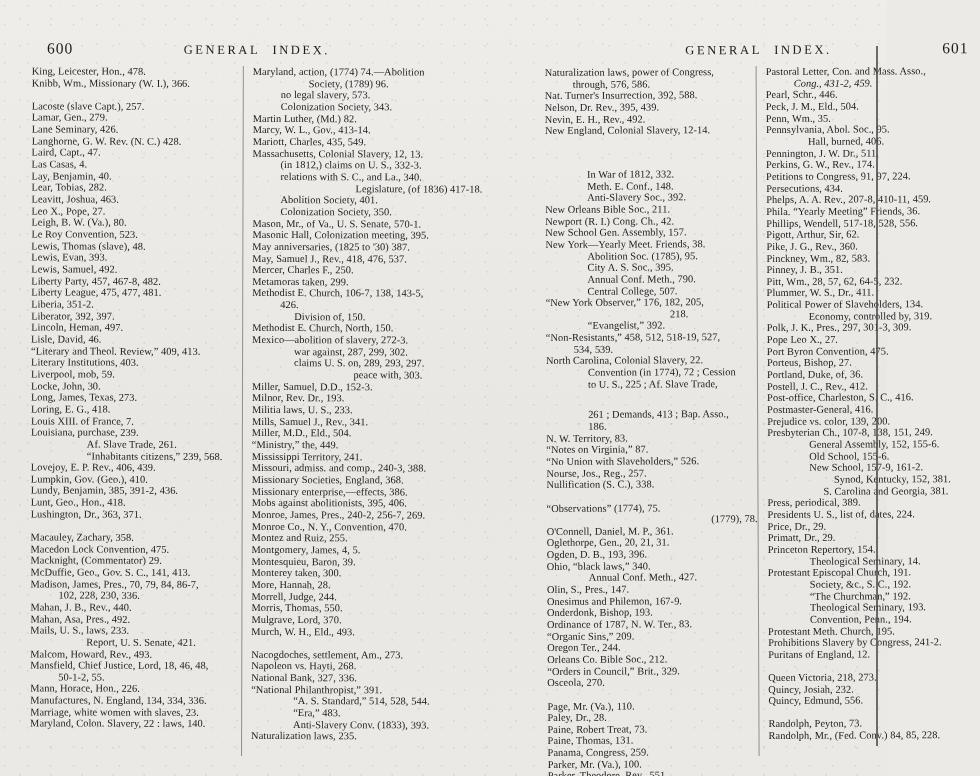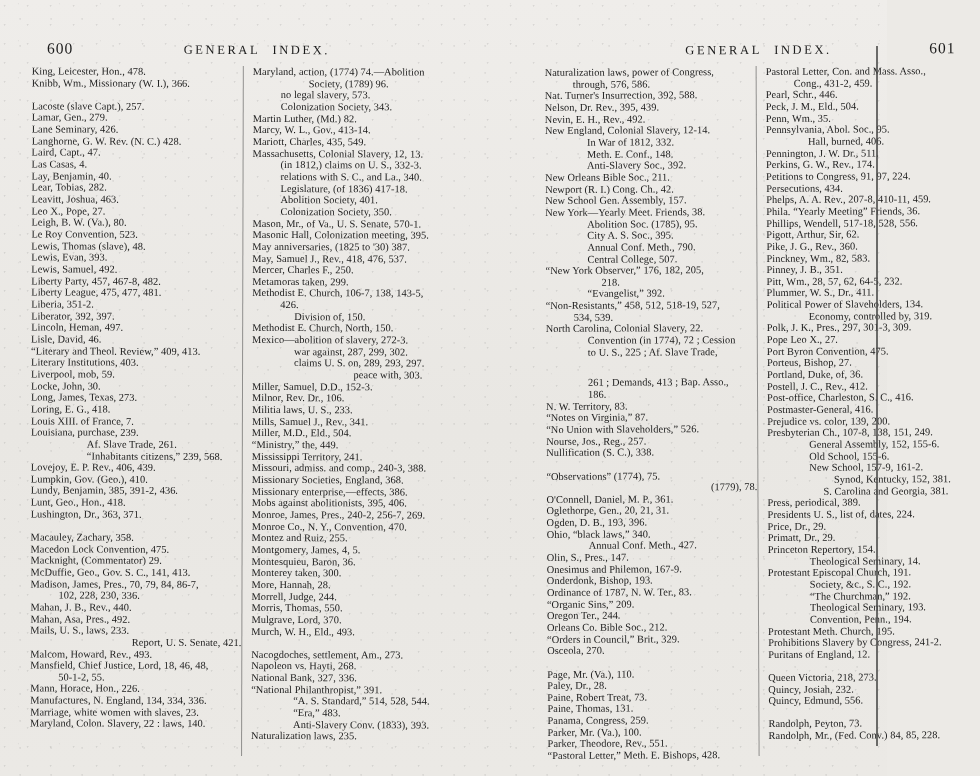--- a/index.html
+++ b/index.html
@@ -38,21 +38,21 @@
     right: 0;
     height: 20px;
   }
   .page-num {
     position: absolute;
     top: 0;
     font-size: 15.5px;
     letter-spacing: 1px;
   }
   .page-left .page-num  { left: 16px; }
-  .page-right .page-num { right: 18px; }
+  .page-right .page-num { right: 5px; }
   .index-title {
     position: absolute;
     top: 3px;
     left: 0;
     right: 0;
     text-align: center;
     font-size: 12.5px;
     letter-spacing: 2.6px;
     word-spacing: 7px;
   }
@@ -150,73 +150,73 @@
           <div class="gap"></div>
           <div class="entry">Macauley, Zachary, 358.</div>
           <div class="entry">Macedon Lock Convention, 475.</div>
           <div class="entry">Macknight, (Commentator) 29.</div>
           <div class="entry">McDuffie, Geo., Gov. S. C., 141, 413.</div>
           <div class="entry">Madison, James, Pres., 70, 79, 84, 86-7,</div>
           <div class="entry" style="padding-left: 28px;">102, 228, 230, 336.</div>
           <div class="entry">Mahan, J. B., Rev., 440.</div>
           <div class="entry">Mahan, Asa, Pres., 492.</div>
           <div class="entry">Mails, U. S., laws, 233.</div>
-          <div class="entry" style="padding-left: 56px; text-align: right;">Report, U. S. Senate, 421.</div>
+          <div class="entry" style="padding-left: 56px;">Report, U. S. Senate, 421.</div>
           <div class="entry">Malcom, Howard, Rev., 493.</div>
           <div class="entry">Mansfield, Chief Justice, Lord, 18, 46, 48,</div>
           <div class="entry" style="padding-left: 28px;">50-1-2, 55.</div>
           <div class="entry">Mann, Horace, Hon., 226.</div>
           <div class="entry">Manufactures, N. England, 134, 334, 336.</div>
           <div class="entry">Marriage, white women with slaves, 23.</div>
           <div class="entry">Maryland, Colon. Slavery, 22 : laws, 140.</div>
         </div>
       <div class="col col-b">
           <div class="entry">Maryland, action, (1774) 74.—Abolition</div>
           <div class="entry" style="padding-left: 56px;">Society, (1789) 96.</div>
           <div class="entry" style="padding-left: 28px;">no legal slavery, 573.</div>
           <div class="entry" style="padding-left: 28px;">Colonization Society, 343.</div>
           <div class="entry">Martin Luther, (Md.) 82.</div>
           <div class="entry">Marcy, W. L., Gov., 413-14.</div>
           <div class="entry">Mariott, Charles, 435, 549.</div>
           <div class="entry">Massachusetts, Colonial Slavery, 12, 13.</div>
           <div class="entry" style="padding-left: 28px;">(in 1812,) claims on U. S., 332-3.</div>
           <div class="entry" style="padding-left: 28px;">relations with S. C., and La., 340.</div>
-          <div class="entry" style="padding-left: 28px;">Legislature, (of 1836) 417-18.</div>
+          <div class="entry" style="padding-left: 28px; text-align: right;">Legislature, (of 1836) 417-18.</div>
           <div class="entry" style="padding-left: 28px;">Abolition Society, 401.</div>
           <div class="entry" style="padding-left: 28px;">Colonization Society, 350.</div>
           <div class="entry">Mason, Mr., of Va., U. S. Senate, 570-1.</div>
           <div class="entry">Masonic Hall, Colonization meeting, 395.</div>
           <div class="entry">May anniversaries, (1825 to '30) 387.</div>
           <div class="entry">May, Samuel J., Rev., 418, 476, 537.</div>
           <div class="entry">Mercer, Charles F., 250.</div>
           <div class="entry">Metamoras taken, 299.</div>
           <div class="entry">Methodist E. Church, 106-7, 138, 143-5,</div>
           <div class="entry" style="padding-left: 28px;">426.</div>
           <div class="entry" style="padding-left: 42px;">Division of, 150.</div>
           <div class="entry">Methodist E. Church, North, 150.</div>
           <div class="entry">Mexico—abolition of slavery, 272-3.</div>
           <div class="entry" style="padding-left: 42px;">war against, 287, 299, 302.</div>
           <div class="entry" style="padding-left: 42px;">claims U. S. on, 289, 293, 297.</div>
           <div class="entry" style="padding-left: 42px; text-align: center;">peace with, 303.</div>
           <div class="entry">Miller, Samuel, D.D., 152-3.</div>
-          <div class="entry">Milnor, Rev. Dr., 106.</div>
+          <div class="entry">Milnor, Rev. Dr., 193.</div>
           <div class="entry">Militia laws, U. S., 233.</div>
           <div class="entry">Mills, Samuel J., Rev., 341.</div>
           <div class="entry">Miller, M.D., Eld., 504.</div>
           <div class="entry">“Ministry,” the, 449.</div>
           <div class="entry">Mississippi Territory, 241.</div>
           <div class="entry">Missouri, admiss. and comp., 240-3, 388.</div>
           <div class="entry">Missionary Societies, England, 368.</div>
           <div class="entry">Missionary enterprise,—effects, 386.</div>
           <div class="entry">Mobs against abolitionists, 395, 406.</div>
           <div class="entry">Monroe, James, Pres., 240-2, 256-7, 269.</div>
           <div class="entry">Monroe Co., N. Y., Convention, 470.</div>
           <div class="entry">Montez and Ruiz, 255.</div>
           <div class="entry">Montgomery, James, 4, 5.</div>
-          <div class="entry">Montesquieu, Baron, 36.</div>
+          <div class="entry">Montesquieu, Baron, 39.</div>
           <div class="entry">Monterey taken, 300.</div>
           <div class="entry">More, Hannah, 28.</div>
           <div class="entry">Morrell, Judge, 244.</div>
           <div class="entry">Morris, Thomas, 550.</div>
           <div class="entry">Mulgrave, Lord, 370.</div>
           <div class="entry">Murch, W. H., Eld., 493.</div>
           <div class="gap"></div>
           <div class="entry">Nacogdoches, settlement, Am., 273.</div>
           <div class="entry">Napoleon vs. Hayti, 268.</div>
           <div class="entry">National Bank, 327, 336.</div>
@@ -235,33 +235,33 @@
       <span class="page-num">601</span>
     </div>
     <div class="cols">
       <div class="col col-a">
           <div class="entry">Naturalization laws, power of Congress,</div>
           <div class="entry" style="padding-left: 28px;">through, 576, 586.</div>
           <div class="entry">Nat. Turner's Insurrection, 392, 588.</div>
           <div class="entry">Nelson, Dr. Rev., 395, 439.</div>
           <div class="entry">Nevin, E. H., Rev., 492.</div>
           <div class="entry">New England, Colonial Slavery, 12-14.</div>
-          <div class="entry" style="padding-left: 42px;">In War of 1812, 332.</div>
+          <div class="entry" style="padding-left: 42px; margin-top: 32px;">In War of 1812, 332.</div>
           <div class="entry" style="padding-left: 42px;">Meth. E. Conf., 148.</div>
           <div class="entry" style="padding-left: 42px;">Anti-Slavery Soc., 392.</div>
           <div class="entry">New Orleans Bible Soc., 211.</div>
           <div class="entry">Newport (R. I.) Cong. Ch., 42.</div>
           <div class="entry">New School Gen. Assembly, 157.</div>
           <div class="entry">New York—Yearly Meet. Friends, 38.</div>
           <div class="entry" style="padding-left: 42px;">Abolition Soc. (1785), 95.</div>
           <div class="entry" style="padding-left: 42px;">City A. S. Soc., 395.</div>
           <div class="entry" style="padding-left: 42px;">Annual Conf. Meth., 790.</div>
           <div class="entry" style="padding-left: 42px;">Central College, 507.</div>
           <div class="entry">“New York Observer,” 176, 182, 205,</div>
-          <div class="entry" style="padding-left: 56px;">218.</div>
+          <div class="entry" style="padding-left: 56px; text-align: center;">218.</div>
           <div class="entry" style="padding-left: 42px;">“Evangelist,” 392.</div>
           <div class="entry">“Non-Resistants,” 458, 512, 518-19, 527,</div>
           <div class="entry" style="padding-left: 28px;">534, 539.</div>
           <div class="entry">North Carolina, Colonial Slavery, 22.</div>
           <div class="entry" style="padding-left: 42px;">Convention (in 1774), 72 ; Cession</div>
           <div class="entry" style="padding-left: 42px;">to U. S., 225 ; Af. Slave Trade,</div>
           <div class="entry" style="padding-left: 42px; margin-top: 19px;">261 ; Demands, 413 ; Bap. Asso.,</div>
           <div class="entry" style="padding-left: 42px;">186.</div>
           <div class="entry">N. W. Territory, 83.</div>
           <div class="entry">“Notes on Virginia,” 87.</div>
@@ -290,21 +290,21 @@
           <div class="entry">Paley, Dr., 28.</div>
           <div class="entry">Paine, Robert Treat, 73.</div>
           <div class="entry">Paine, Thomas, 131.</div>
           <div class="entry">Panama, Congress, 259.</div>
           <div class="entry">Parker, Mr. (Va.), 100.</div>
           <div class="entry">Parker, Theodore, Rev., 551.</div>
           <div class="entry">“Pastoral Letter,” Meth. E. Bishops, 428.</div>
         </div>
       <div class="col col-b">
           <div class="entry">Pastoral Letter, Con. and Mass. Asso.,</div>
-          <div class="entry" style="padding-left: 28px;">Cong., 431-2, 459.</div>
+          <div class="entry" style="padding-left: 28px; font-style: italic;">Cong., 431-2, 459.</div>
           <div class="entry">Pearl, Schr., 446.</div>
           <div class="entry">Peck, J. M., Eld., 504.</div>
           <div class="entry">Penn, Wm., 35.</div>
           <div class="entry">Pennsylvania, Abol. Soc., 95.</div>
           <div class="entry" style="padding-left: 42px;">Hall, burned, 406.</div>
           <div class="entry">Pennington, J. W. Dr., 511.</div>
           <div class="entry">Perkins, G. W., Rev., 174.</div>
           <div class="entry">Petitions to Congress, 91, 97, 224.</div>
           <div class="entry">Persecutions, 434.</div>
           <div class="entry">Phelps, A. A. Rev., 207-8, 410-11, 459.</div>

